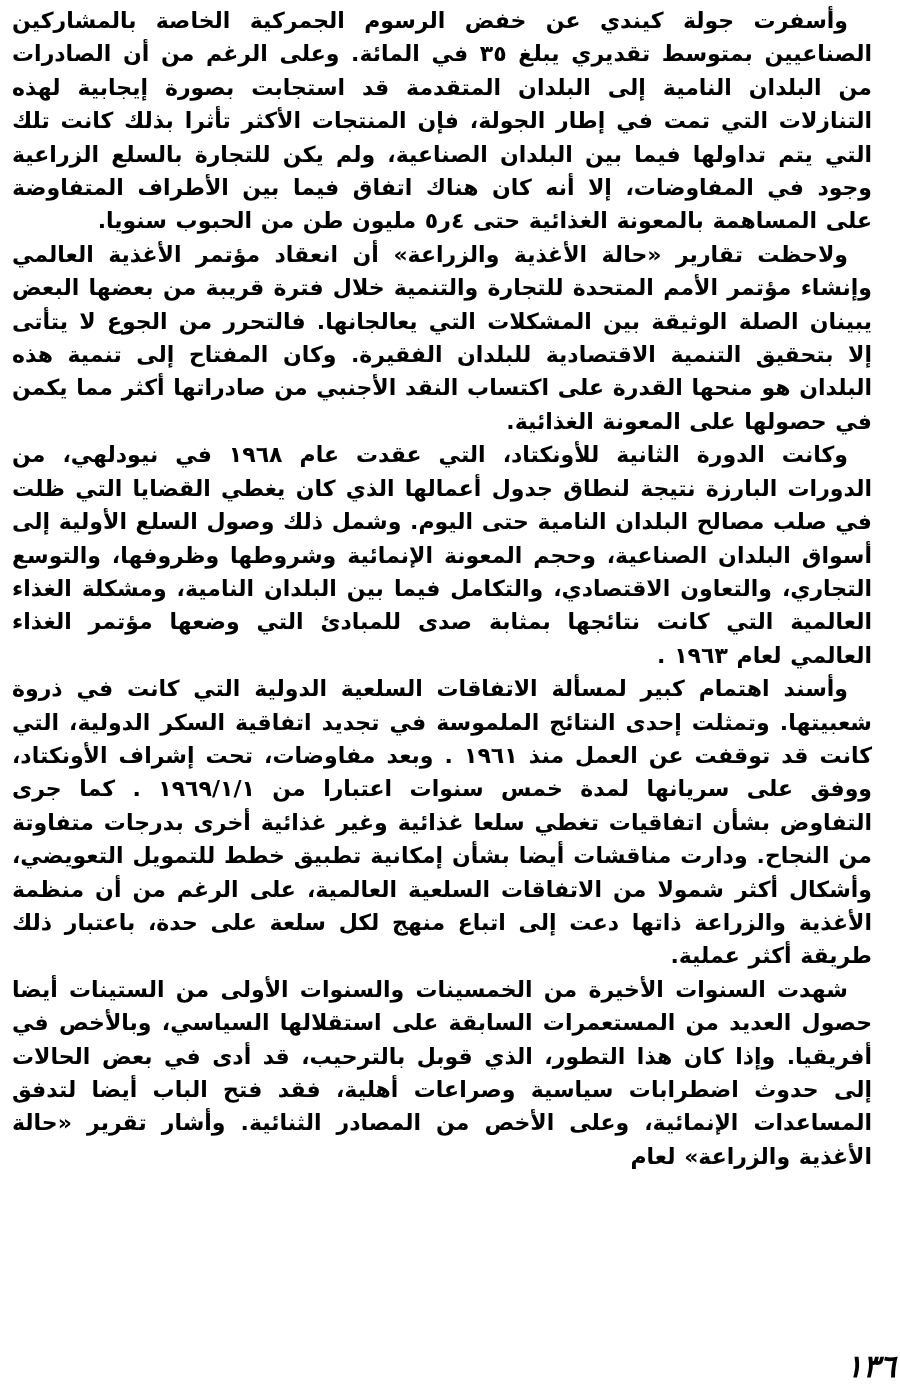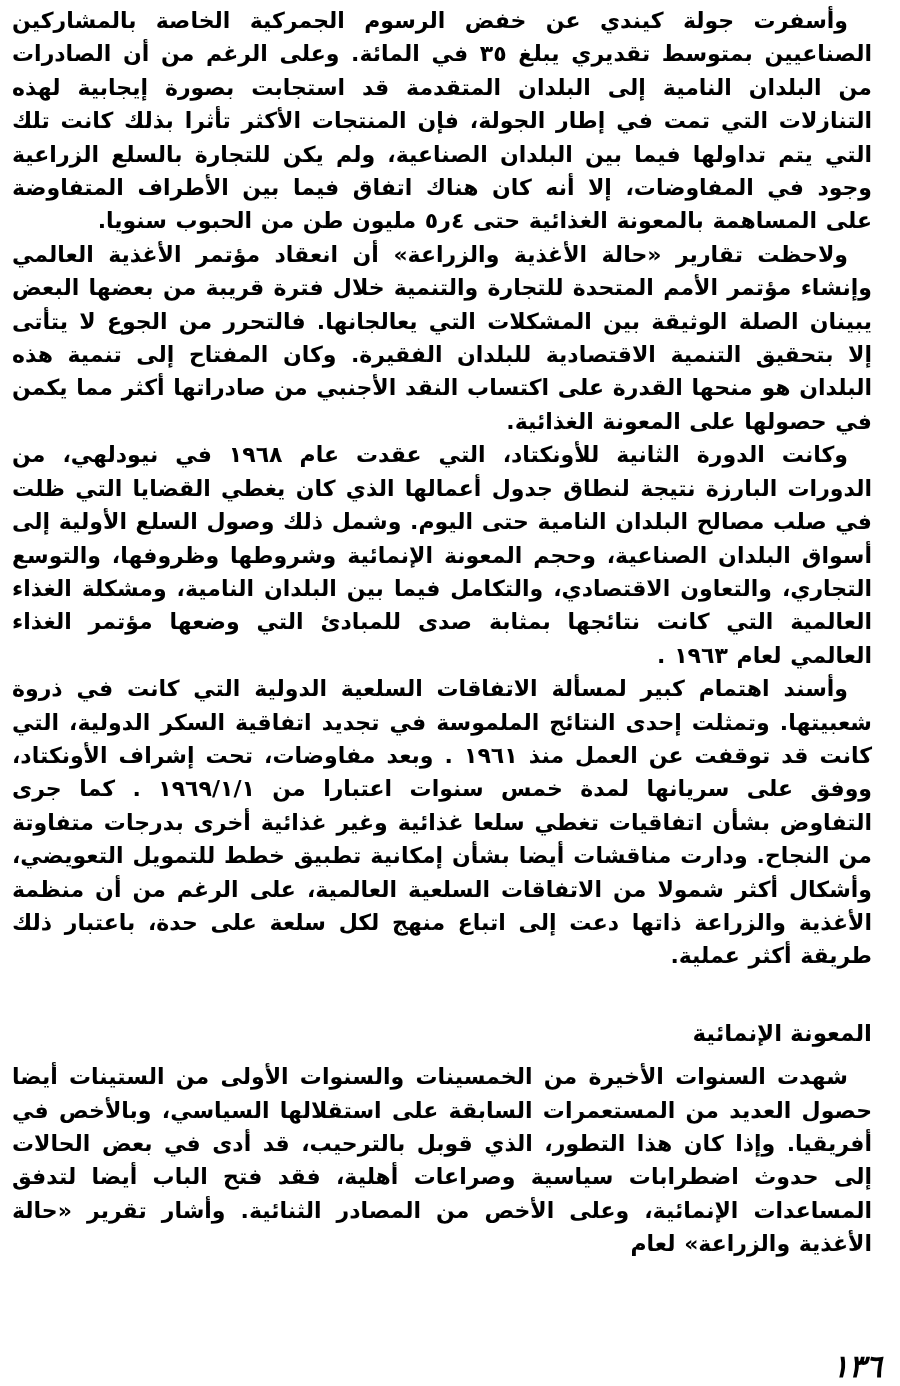--- a/index.html
+++ b/index.html
@@ -33,34 +33,33 @@
   .section-heading {
     margin: 44px 0 10px 0;
     font-size: 23px;
     font-weight: 800;
     text-align: right;
     text-indent: 0;
   }
   .page-number {
     position: absolute;
     bottom: 2px;
-    right: 18px;
+    right: 4px;
     font-size: 31px;
     font-weight: 800;
     font-style: italic;
     letter-spacing: 1px;
     direction: rtl;
   }
 </style>
 </head>
 <body>
 
 <div class="page">
   <div class="text-block">
     <p class="para">وأسفرت جولة كيندي عن خفض الرسوم الجمركية الخاصة بالمشاركين الصناعيين بمتوسط تقديري يبلغ ٣٥ في المائة. وعلى الرغم من أن الصادرات من البلدان النامية إلى البلدان المتقدمة قد استجابت بصورة إيجابية لهذه التنازلات التي تمت في إطار الجولة، فإن المنتجات الأكثر تأثرا بذلك كانت تلك التي يتم تداولها فيما بين البلدان الصناعية، ولم يكن للتجارة بالسلع الزراعية وجود في المفاوضات، إلا أنه كان هناك اتفاق فيما بين الأطراف المتفاوضة على المساهمة بالمعونة الغذائية حتى ٤ر٥ مليون طن من الحبوب سنويا.</p>
     <p class="para">ولاحظت تقارير «حالة الأغذية والزراعة» أن انعقاد مؤتمر الأغذية العالمي وإنشاء مؤتمر الأمم المتحدة للتجارة والتنمية خلال فترة قريبة من بعضها البعض يبينان الصلة الوثيقة بين المشكلات التي يعالجانها. فالتحرر من الجوع لا يتأتى إلا بتحقيق التنمية الاقتصادية للبلدان الفقيرة. وكان المفتاح إلى تنمية هذه البلدان هو منحها القدرة على اكتساب النقد الأجنبي من صادراتها أكثر مما يكمن في حصولها على المعونة الغذائية.</p>
     <p class="para">وكانت الدورة الثانية للأونكتاد، التي عقدت عام ١٩٦٨ في نيودلهي، من الدورات البارزة نتيجة لنطاق جدول أعمالها الذي كان يغطي القضايا التي ظلت في صلب مصالح البلدان النامية حتى اليوم. وشمل ذلك وصول السلع الأولية إلى أسواق البلدان الصناعية، وحجم المعونة الإنمائية وشروطها وظروفها، والتوسع التجاري، والتعاون الاقتصادي، والتكامل فيما بين البلدان النامية، ومشكلة الغذاء العالمية التي كانت نتائجها بمثابة صدى للمبادئ التي وضعها مؤتمر الغذاء العالمي لعام ١٩٦٣ .</p>
     <p class="para">وأسند اهتمام كبير لمسألة الاتفاقات السلعية الدولية التي كانت في ذروة شعبيتها. وتمثلت إحدى النتائج الملموسة في تجديد اتفاقية السكر الدولية، التي كانت قد توقفت عن العمل منذ ١٩٦١ . وبعد مفاوضات، تحت إشراف الأونكتاد، ووفق على سريانها لمدة خمس سنوات اعتبارا من ١٩٦٩/١/١ . كما جرى التفاوض بشأن اتفاقيات تغطي سلعا غذائية وغير غذائية أخرى بدرجات متفاوتة من النجاح. ودارت مناقشات أيضا بشأن إمكانية تطبيق خطط للتمويل التعويضي، وأشكال أكثر شمولا من الاتفاقات السلعية العالمية، على الرغم من أن منظمة الأغذية والزراعة ذاتها دعت إلى اتباع منهج لكل سلعة على حدة، باعتبار ذلك طريقة أكثر عملية.</p>
-    <h2 class="section-heading">المعونة الإنمائية</h2>
     <p class="para">شهدت السنوات الأخيرة من الخمسينات والسنوات الأولى من الستينات أيضا حصول العديد من المستعمرات السابقة على استقلالها السياسي، وبالأخص في أفريقيا. وإذا كان هذا التطور، الذي قوبل بالترحيب، قد أدى في بعض الحالات إلى حدوث اضطرابات سياسية وصراعات أهلية، فقد فتح الباب أيضا لتدفق المساعدات الإنمائية، وعلى الأخص من المصادر الثنائية. وأشار تقرير «حالة الأغذية والزراعة» لعام</p>
   </div>
   <div class="page-number">١٣٦</div>
 </div>
 
 </body></html>

